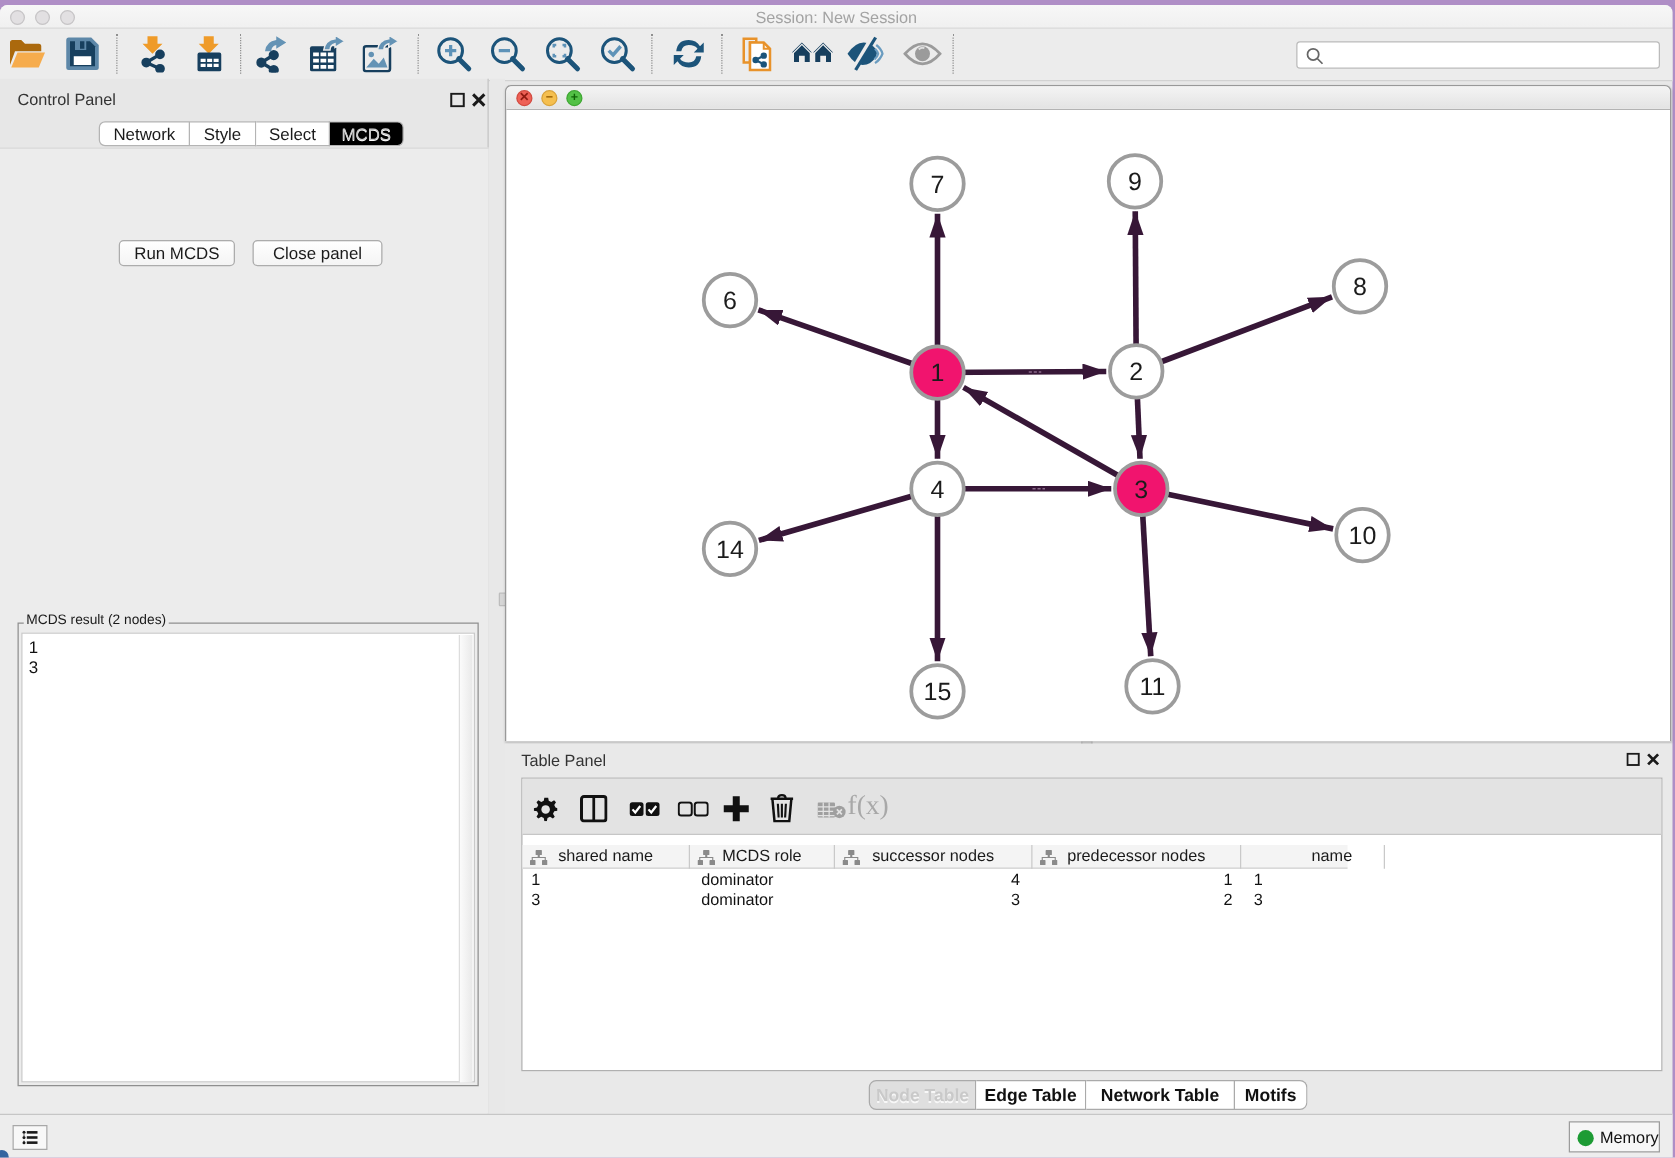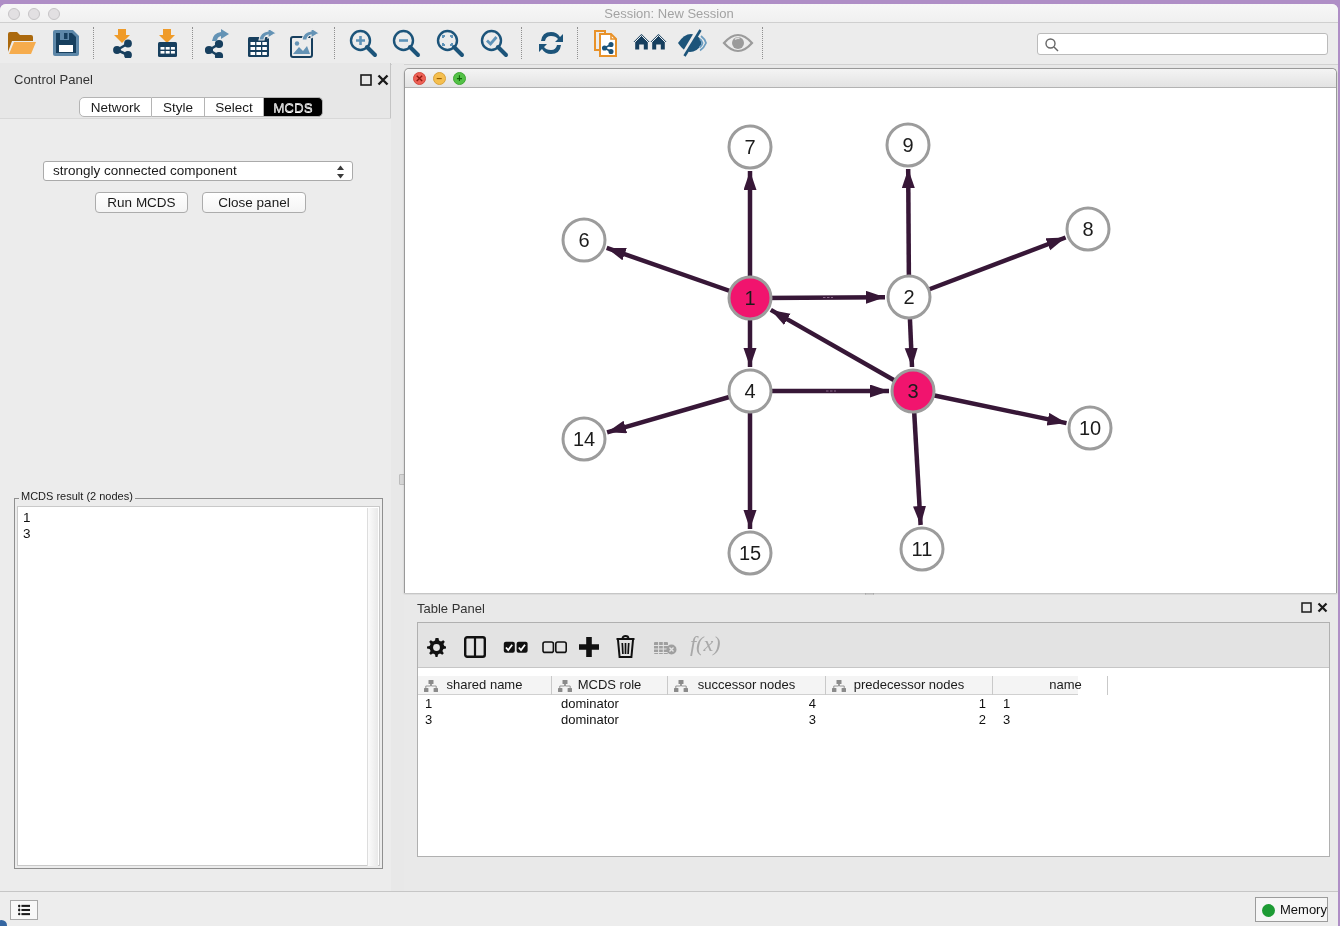--- a/index.html
+++ b/index.html
@@ -222,26 +222,20 @@
     <svg style="position:absolute;left:377px;top:11px;" width="12" height="12" viewBox="0 0 12 12">
         <path d="M1.5 1.5 L10.5 10.5 M10.5 1.5 L1.5 10.5" stroke="#1a1a1a" stroke-width="2.4"></path>
       </svg>
     <div id="cp-tabs">
       <div class="cptab first" style="width:73px">Network</div>
         <div class="cptab" style="width:53px">Style</div>
         <div class="cptab" style="width:59px">Select</div>
         <div class="cptab sel last" style="width:59px">MCDS</div>
     </div>
     <div id="cp-content">
-      <div id="optselect">strongly connected component
-        <svg style="position:absolute;right:7px;top:3px;" width="9" height="14" viewBox="0 0 9 14">
-          <path d="M4.5 0.5 L8 5 L1 5 Z" fill="#3a3a3a"></path>
-          <path d="M4.5 13.5 L8 9 L1 9 Z" fill="#3a3a3a"></path>
-        </svg>
-      </div>
       <div class="btn" style="left:95px;width:93px;">Run MCDS</div>
       <div class="btn" style="left:202px;width:104px;">Close panel</div>
       <div id="groupbox">
         <div id="grouplegend">MCDS result (2 nodes)</div>
         <div id="groupinner">1<br>3<div id="groupscroll"></div></div>
       </div>
     </div>
   </div>
   <div id="vdivider">
     <div style="position:absolute;left:7px;top:411px;width:6px;height:11px;background:#d6d6d6;border:1px solid #bdbdbd;border-radius:1px;"></div>
@@ -363,21 +357,21 @@
             <line x1="0" y1="4.5" x2="14" y2="4.5"></line>
               <line x1="0" y1="8" x2="14" y2="8"></line>
               <line x1="0" y1="11.5" x2="14" y2="11.5"></line>
             <line x1="4.6" y1="1" x2="4.6" y2="13"></line>
               <line x1="9.3" y1="1" x2="9.3" y2="13"></line>
           </g>
           <circle cx="17.5" cy="8.5" r="5" fill="#9f9f9f"></circle>
           <path d="M15.5 6.5 L19.5 10.5 M19.5 6.5 L15.5 10.5" stroke="#e3e3e3" stroke-width="1.4"></path>
         </svg>
 
-        <div style="position:absolute;left:272px;top:8px;font-family:'Liberation Serif',serif;font-style:italic;font-size:22px;color:#a8a8a8;">f(x)</div>
+        <div style="position:absolute;left:260px;top:8px;font-family:'Liberation Serif',serif;font-size:22px;color:#a8a8a8;">f(x)</div>
       </div>
       <div id="thead">
         <div class="thcell" style="left:0;width:134px;"><svg class="treeicon" width="14" height="12" viewBox="0 0 14 12">
               <g fill="#8a8a8a">
                 <rect x="4.5" y="0" width="5" height="4" rx="0.5"></rect>
                 <rect x="0" y="8" width="4.4" height="4" rx="0.5"></rect>
                 <rect x="9.6" y="8" width="4.4" height="4" rx="0.5"></rect>
                 <path d="M6.6 4 L6.6 6 L1.8 6 L1.8 8 M7.4 4 L7.4 6 L12.2 6 L12.2 8" stroke="#8a8a8a" fill="none" stroke-width="0.9"></path>
               </g>
             </svg>shared name</div>
@@ -413,20 +407,26 @@
         <div class="trow" style="left:250px;top:73px;width:148px;text-align:right;">4</div>
         <div class="trow" style="left:408px;top:73px;width:160px;text-align:right;">1</div>
         <div class="trow" style="left:585px;top:73px;">1</div>
         <div class="trow" style="left:7px;top:89px;">3</div>
         <div class="trow" style="left:143px;top:89px;">dominator</div>
         <div class="trow" style="left:250px;top:89px;width:148px;text-align:right;">3</div>
         <div class="trow" style="left:408px;top:89px;width:160px;text-align:right;">2</div>
         <div class="trow" style="left:585px;top:89px;">3</div>
       </div>
     </div>
+    <div id="tp-tabs">
+      <div class="tptab sel first" style="width:86px">Node Table</div>
+        <div class="tptab" style="width:88px">Edge Table</div>
+        <div class="tptab" style="width:119px">Network Table</div>
+        <div class="tptab last" style="width:58px">Motifs</div>
+    </div>
   </div>
   <div id="statusbar">
     <div id="listbtn">
       <svg style="position:absolute;left:6px;top:3px;" width="14" height="12" viewBox="0 0 14 14">
         <line x1="1.4" y1="1" x2="1.4" y2="13" stroke="#1a1a1a" stroke-width="0.8" stroke-dasharray="1.5 1.5"></line>
         <g fill="#1a1a1a">
           <circle cx="1.4" cy="2.2" r="1.4"></circle>
             <rect x="4" y="1" width="10" height="2.4"></rect>
           <circle cx="1.4" cy="7" r="1.4"></circle>
             <rect x="4" y="5.8" width="10" height="2.4"></rect>

